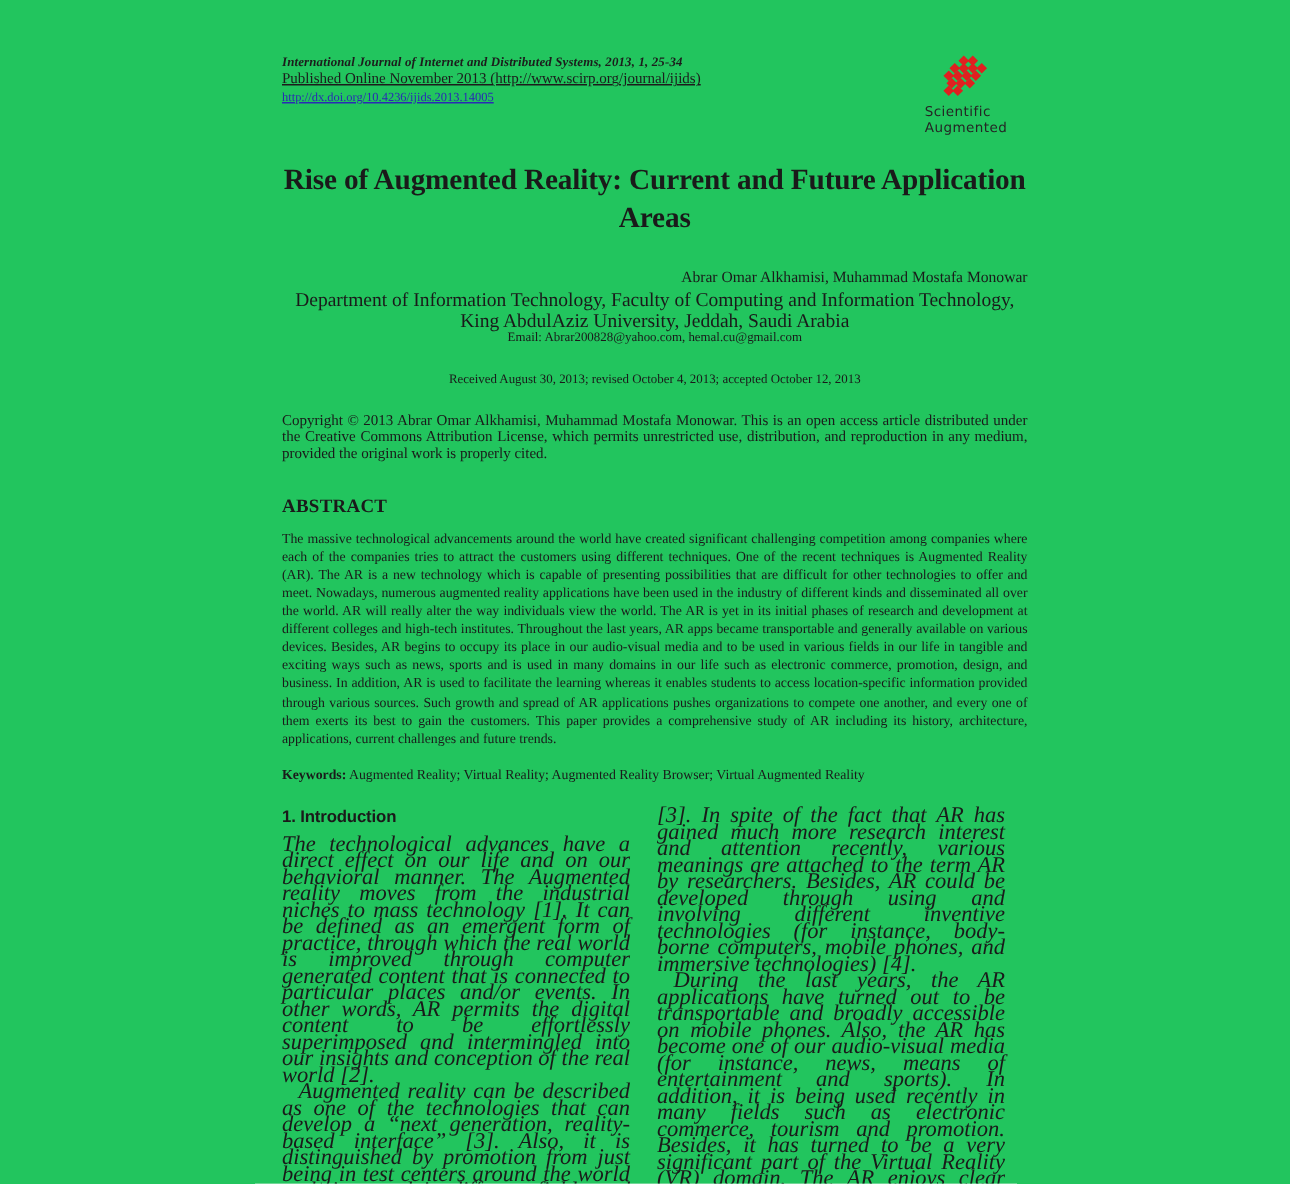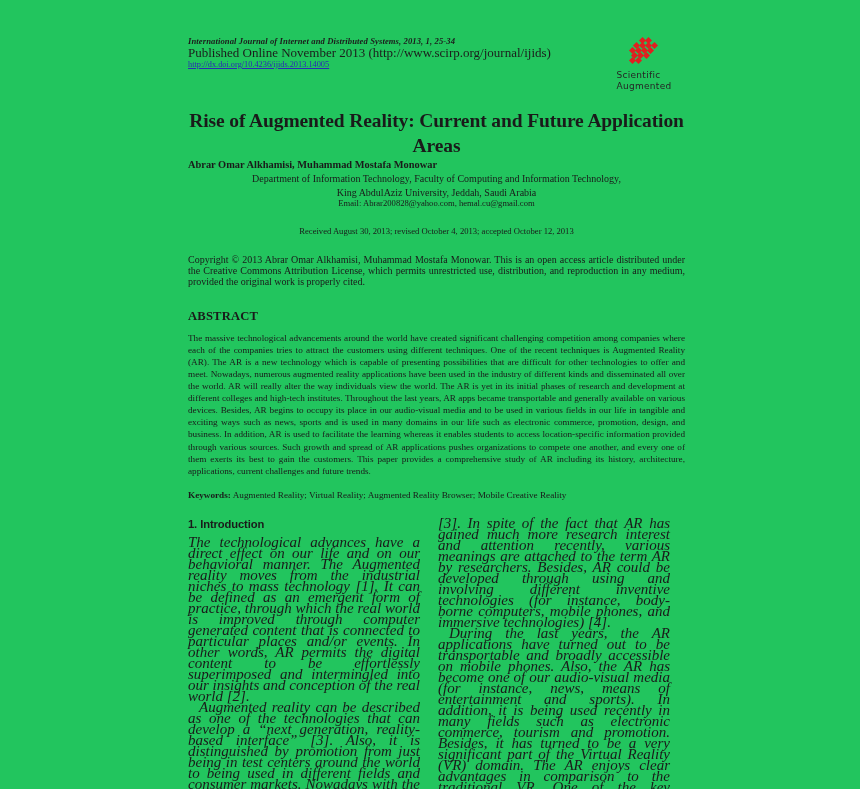--- a/index.html
+++ b/index.html
@@ -33,21 +33,22 @@
     line-height: 11.4px;
     color: #1c1c1c;
   }
   .journal-ref {
     font-style: italic;
     font-weight: bold;
     font-size: 8.6px;
     letter-spacing: 0.1px;
   }
   .published-line {
-    font-size: 13px;
+    font-size: 10px;
+    text-decoration: underline;
   }
   .doi-link {
     font-size: 8.3px;
     color: #2a2ab5;
     text-decoration: underline;
     display: inline-block;
   }
 
   
   .logo {
@@ -88,28 +89,29 @@
     margin: 26px 0 0 0;
     text-align: center;
     font-size: 19.5px;
     line-height: 25px;
     font-weight: bold;
     letter-spacing: -0.1px;
   }
 
   
   .authors {
-    text-align: left;
-    font-weight: bold;
+    margin-top: 21px;
+    text-align: right;
+    font-weight: normal;
     font-size: 10.4px;
     line-height: 13px;
   }
   .affiliation {
     text-align: center;
-    font-size: 10px;
+    font-size: 13px;
     line-height: 11.6px;
     margin-top: 2px;
   }
   .email-line {
     text-align: center;
     font-size: 8.6px;
     line-height: 11.6px;
   }
   .dates {
     text-align: center;
@@ -240,21 +242,21 @@
 
   <div class="dates">Received August 30, 2013; revised October 4, 2013; accepted October 12, 2013</div>
 
   <div class="copyright">Copyright © 2013 Abrar Omar Alkhamisi, Muhammad Mostafa Monowar. This is an open access article distributed under the Creative Commons Attribution License, which permits unrestricted use, distribution, and reproduction in any medium, provided the original work is properly cited.</div>
 
   <div class="section-heading">ABSTRACT</div>
   <div class="abstract-body">The massive technological advancements around the world have created significant challenging competition among companies where each of the companies tries to attract the customers using different techniques. One of the recent techniques is Augmented Reality (AR). The AR is a new technology which is capable of presenting possibilities that are difficult for other technologies to offer and meet. Nowadays, numerous augmented reality applications have been used in the industry of different kinds and disseminated all over the world. AR will really alter the way individuals view the world. The AR is yet in its initial phases of research and development at different colleges and high-tech institutes. Throughout the last years, AR apps became transportable and generally available on various devices. Besides, AR begins to occupy its place in our audio-visual media and to be used in various fields in our life in tangible and exciting ways such as news, sports and is used in many domains in our life such as electronic commerce, promotion, design, and business. In addition, AR is used to facilitate the learning whereas it enables students to access location-specific information provided through various sources. Such growth and spread of AR applications pushes organizations to compete one another, and every one of them exerts its best to gain the customers. This paper provides a comprehensive study of AR including its history, architecture, applications, current challenges and future trends.</div>
 
   <div class="keywords">
     <b>Keywords:</b>
-    <span>Augmented Reality; Virtual Reality; Augmented Reality Browser; Mobile Creative Reality</span>
+    <span>Augmented Reality; Virtual Reality; Augmented Reality Browser; Virtual Augmented Reality</span>
   </div>
 
   <div class="columns">
     <div class="col">
       <div class="col-heading">1. Introduction</div>
       <p>The technological advances have a direct effect on our life and on our behavioral manner. The Augmented reality moves from the industrial niches to mass technology [1]. It can be defined as an emergent form of practice, through which the real world is improved through computer generated content that is connected to particular places and/or events. In other words, AR permits the digital content to be effortlessly superimposed and intermingled into our insights and conception of the real world [2].</p>
       <p class="indent">Augmented reality can be described as one of the technologies that can develop a “next generation, reality-based interface” [3]. Also, it is distinguished by promotion from just being in test centers around the world to being used in different fields and consumer markets. Nowadays with the emergence and diffusion of the smart phones and AR browsers, we begin to accept this different and exciting type of human-computer communication</p>
     </div>
     <div class="col">
       <p>[3]. In spite of the fact that AR has gained much more research interest and attention recently, various meanings are attached to the term AR by researchers. Besides, AR could be developed through using and involving different inventive technologies (for instance, body-borne computers, mobile phones, and immersive technologies) [4].</p>

